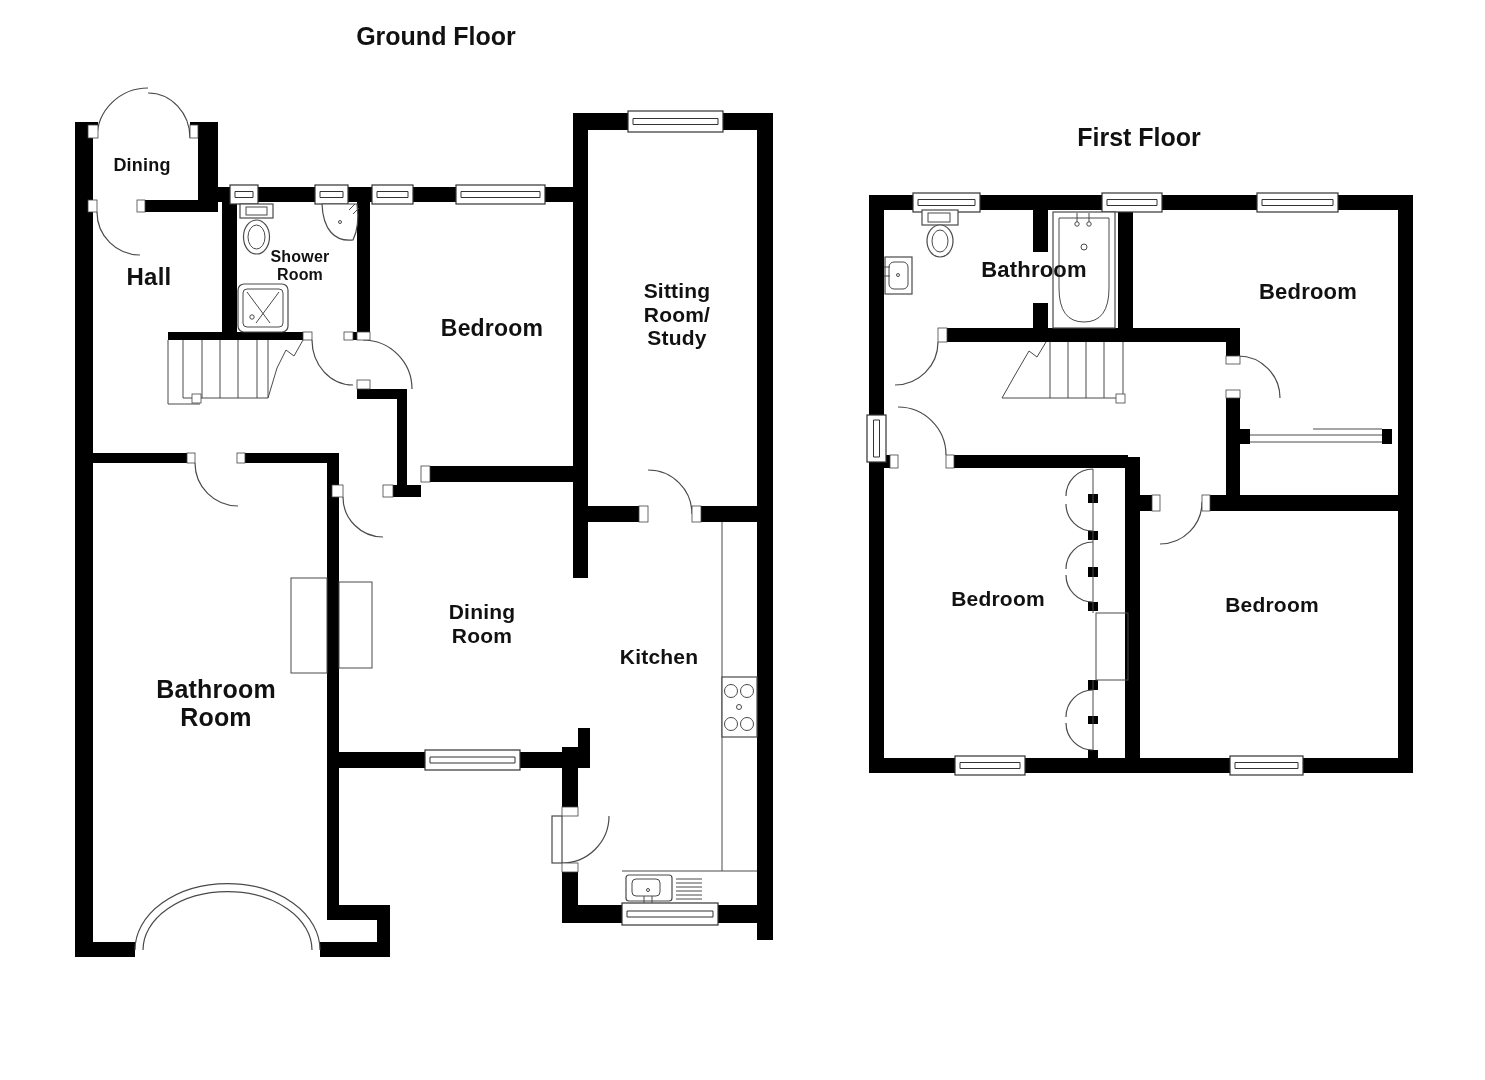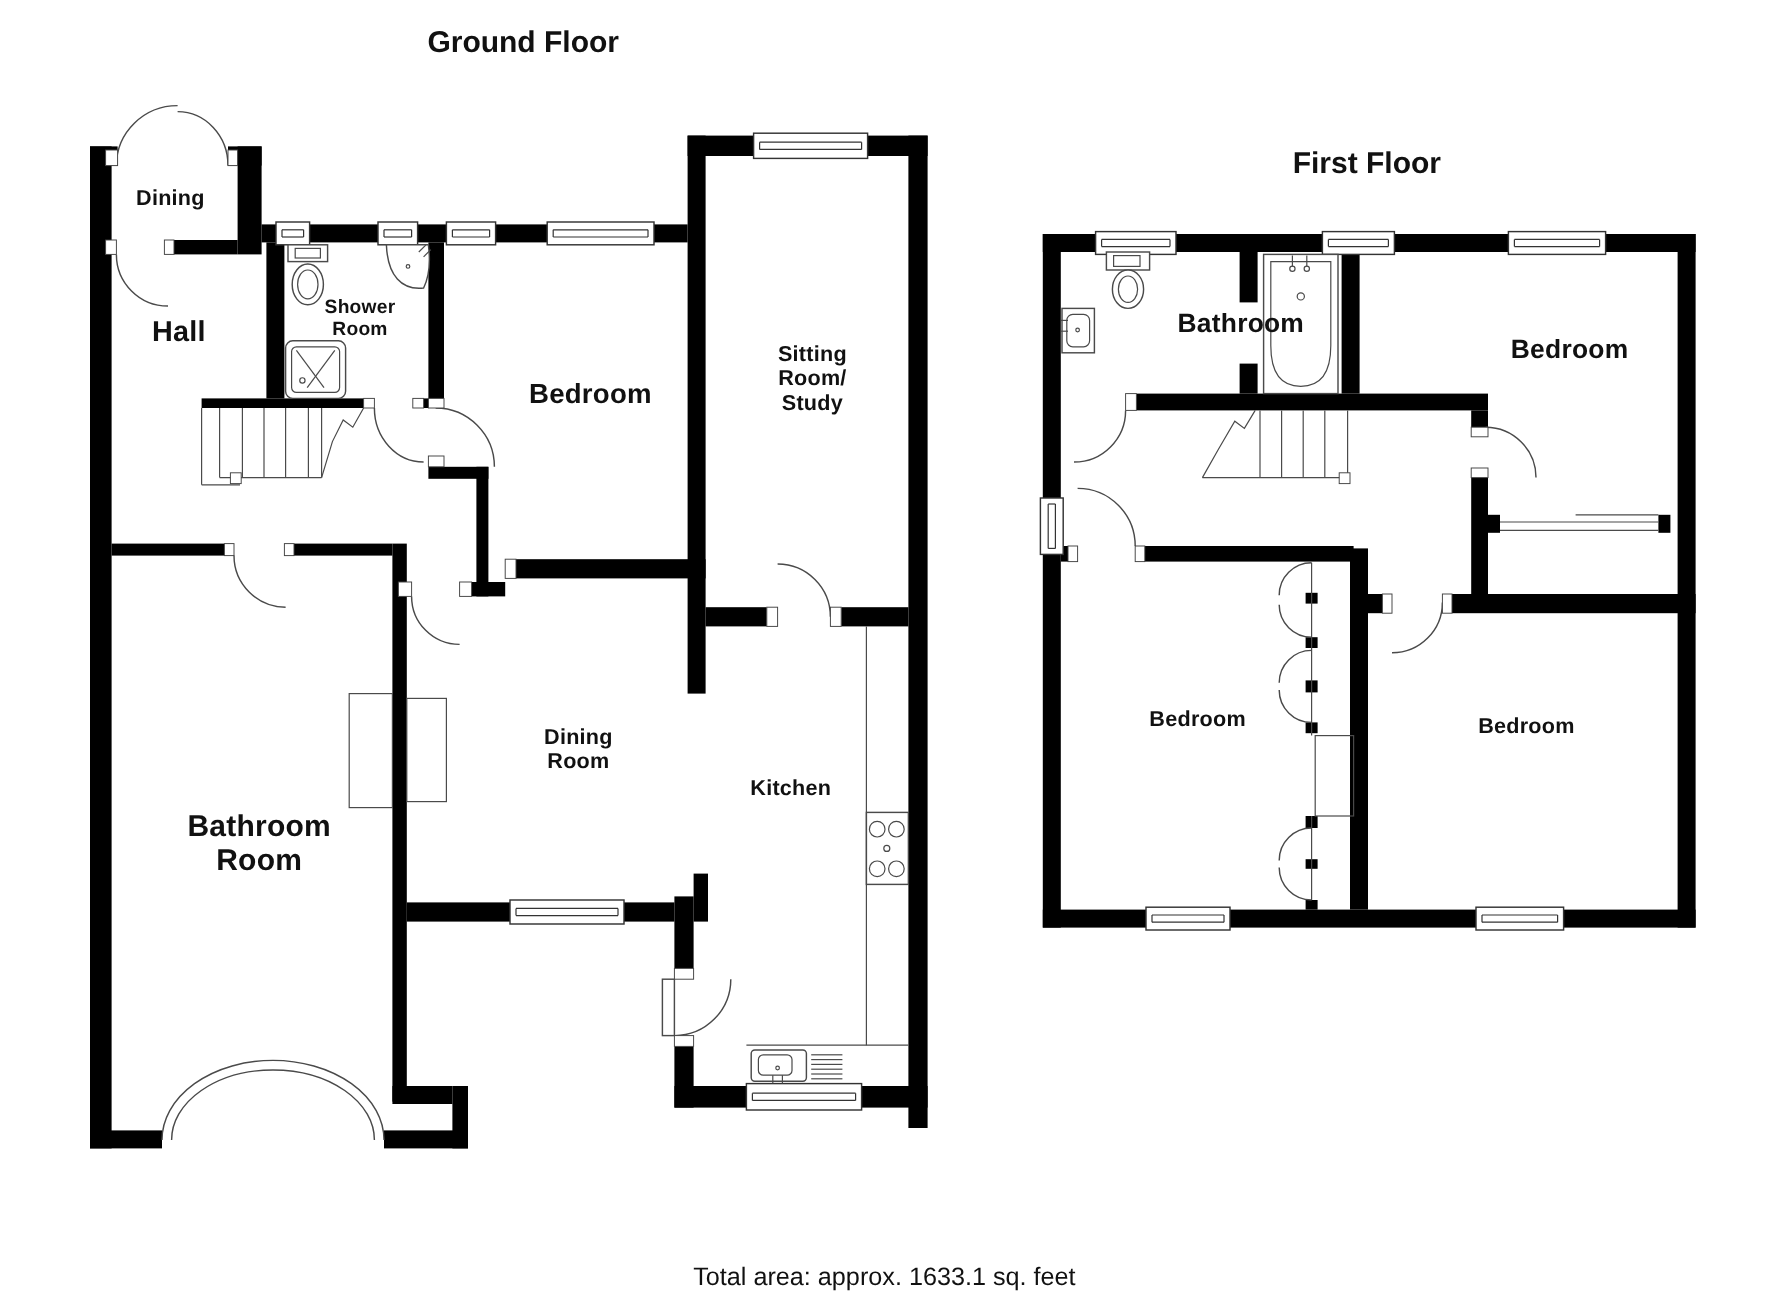--- a/index.html
+++ b/index.html
@@ -6,21 +6,21 @@
   #page{position:relative;width:1485px;height:1080px;background:#ffffff;overflow:hidden;
         font-family:"Liberation Sans",sans-serif;}
   #plan-svg{position:absolute;left:0;top:0;}
   .room-label{position:absolute;transform:translate(-50%,-50%);font-weight:bold;color:#111;
               text-align:center;white-space:pre-line;line-height:1.13;letter-spacing:0.2px;}
   .floor-title{position:absolute;transform:translate(-50%,-50%);font-weight:bold;color:#111;
                font-size:25px;white-space:nowrap;}
   .footer-text{position:absolute;transform:translate(-50%,-50%);color:#111;font-size:21px;
                white-space:nowrap;}
   .sz25{font-size:25px}.sz24{font-size:24px}.sz23{font-size:23px}.sz22{font-size:22px}
-  .sz21{font-size:18px}.sz18{font-size:18px}.sz17{font-size:22px}.sz16{font-size:16px}
+  .sz21{font-size:21px}.sz18{font-size:18px}.sz17{font-size:22px}.sz16{font-size:16px}
   .wall{fill:#000000;stroke:none;}
   .jamb{fill:#ffffff;stroke:#444;stroke-width:0.8;}
   .door{fill:none;stroke:#4a4a4a;stroke-width:1.2;}
   .leaf{fill:#ffffff;stroke:#4a4a4a;stroke-width:1.2;}
   .fix{fill:#ffffff;stroke:#4a4a4a;stroke-width:1.2;}
   .fixl{fill:none;stroke:#4a4a4a;stroke-width:1;}
   .stair{fill:none;stroke:#4a4a4a;stroke-width:1;}
   .winr{fill:#ffffff;stroke:#333;stroke-width:1.2;}
   .winl{fill:none;stroke:#333;stroke-width:1;}
 </style>
@@ -400,14 +400,13 @@
 Room</div>
   <div class="room-label sz21" style="left:482px;top:624px">Dining
 Room</div>
   <div class="room-label sz21" style="left:659px;top:657px">Kitchen</div>
 
   <div class="room-label sz17" style="left:1034px;top:270px">Bathroom</div>
   <div class="room-label sz22" style="left:1308px;top:292px">Bedroom</div>
   <div class="room-label sz21" style="left:998px;top:599px">Bedroom</div>
   <div class="room-label sz21" style="left:1272px;top:605px">Bedroom</div>
 
-  <div class="footer-text" style="left:737px;top:1065px">Total area: approx. 1633.1 sq. feet</div>
 </div>
 
 </body></html>

